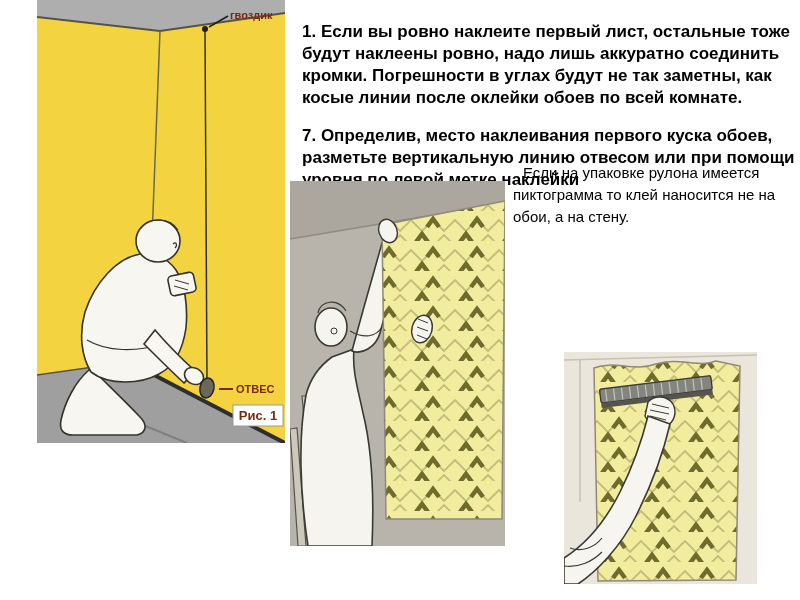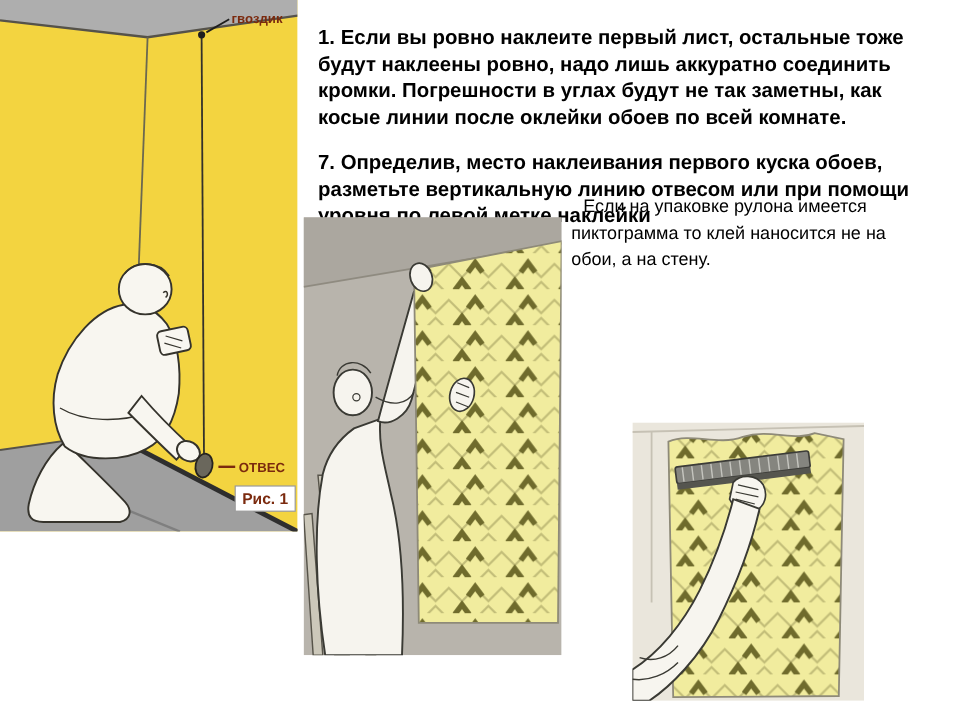--- a/index.html
+++ b/index.html
@@ -1,20 +1,20 @@
 <!DOCTYPE html>
 <html><head>
 <meta charset="utf-8">
 <style>
   html,body{margin:0;padding:0;background:#ffffff;}
   .page{
     position:relative;width:800px;height:600px;background:#ffffff;overflow:hidden;
     font-family:"Liberation Sans",sans-serif;color:#000;
   }
-  .abs{position:absolute;}
+  .abs{position:absolute;padding-left:37px;}
   #text-main{left:249px;top:5px;width:527px;font-size:17px;line-height:22px;}
   #text-main p{margin:16px;font-weight:bold;}
   #note{left:476px;top:162px;width:295px;font-size:15px;line-height:22px;text-indent:10px;}
   #fig1{left:0;top:0;width:248px;height:443px;}
   #fig2{left:253px;top:181px;width:215px;height:365px;}
   #fig3{left:527px;top:352px;width:193px;height:232px;}
   svg{display:block;}
   .fig-label{font-family:"Liberation Sans",sans-serif;font-size:11px;font-weight:bold;fill:#7b2a0e;}
   .fig-caption{font-family:"Liberation Sans",sans-serif;font-size:13px;font-weight:bold;fill:#7b2a0e;}
 </style>

